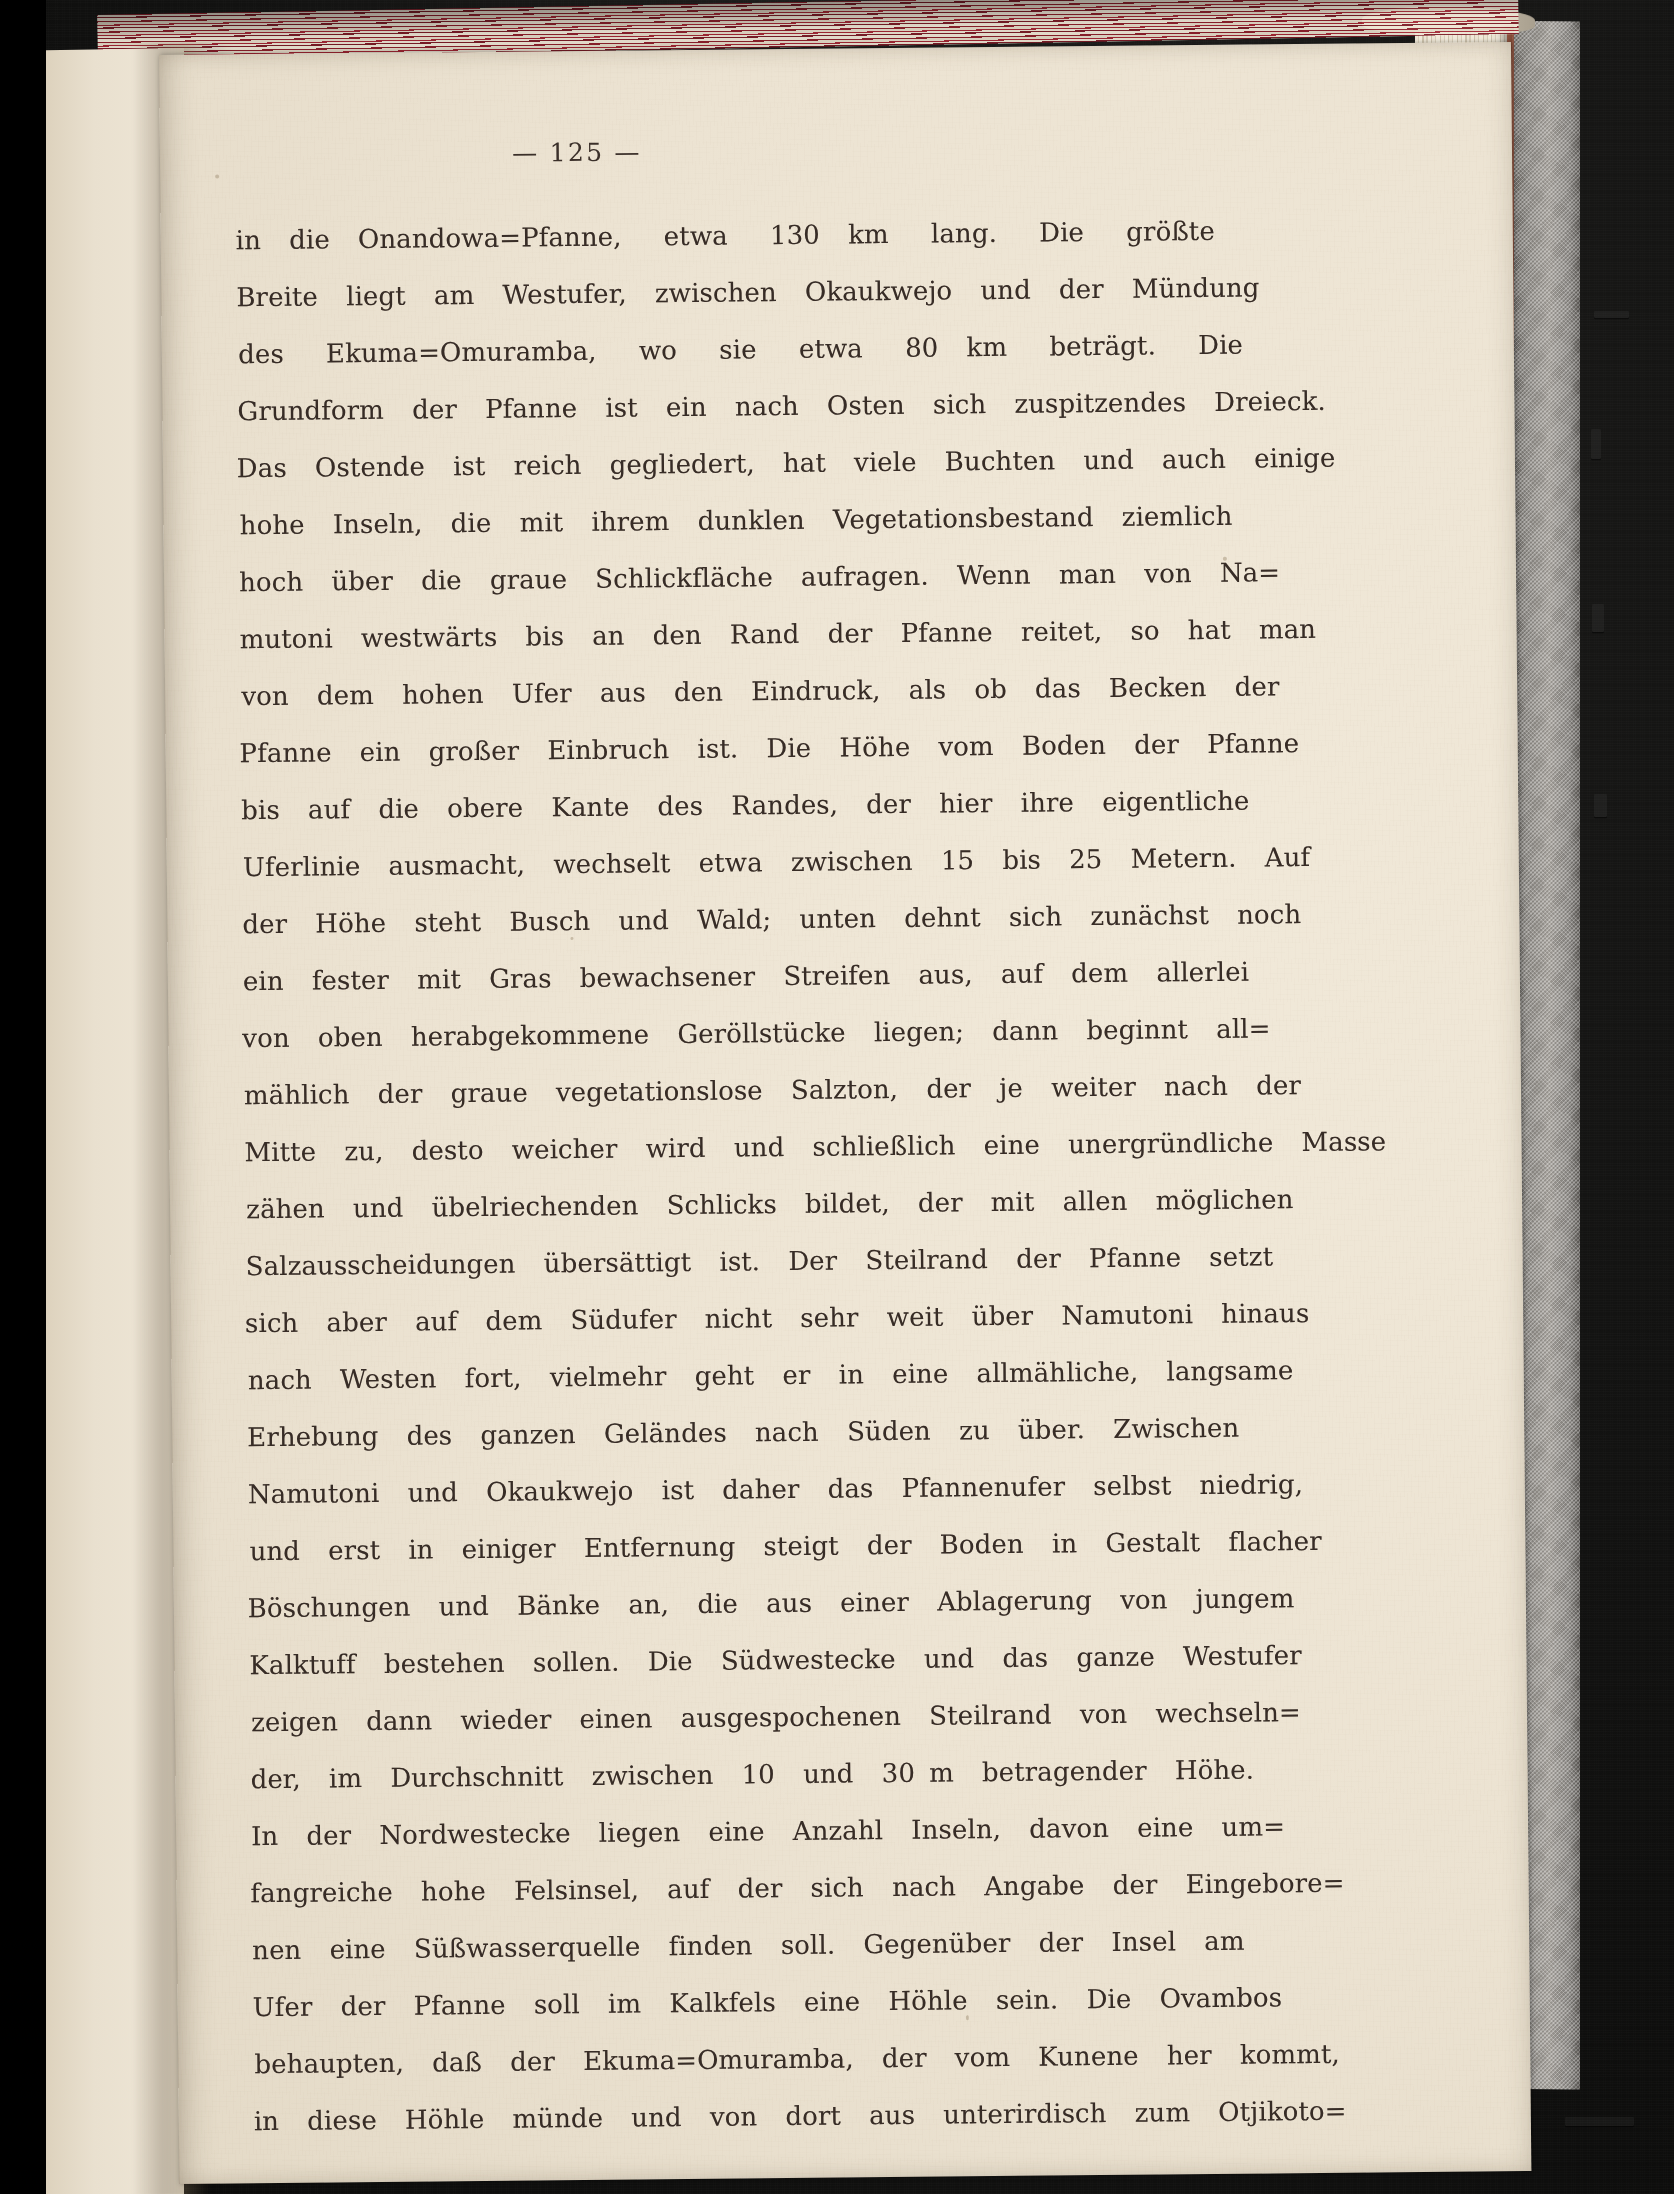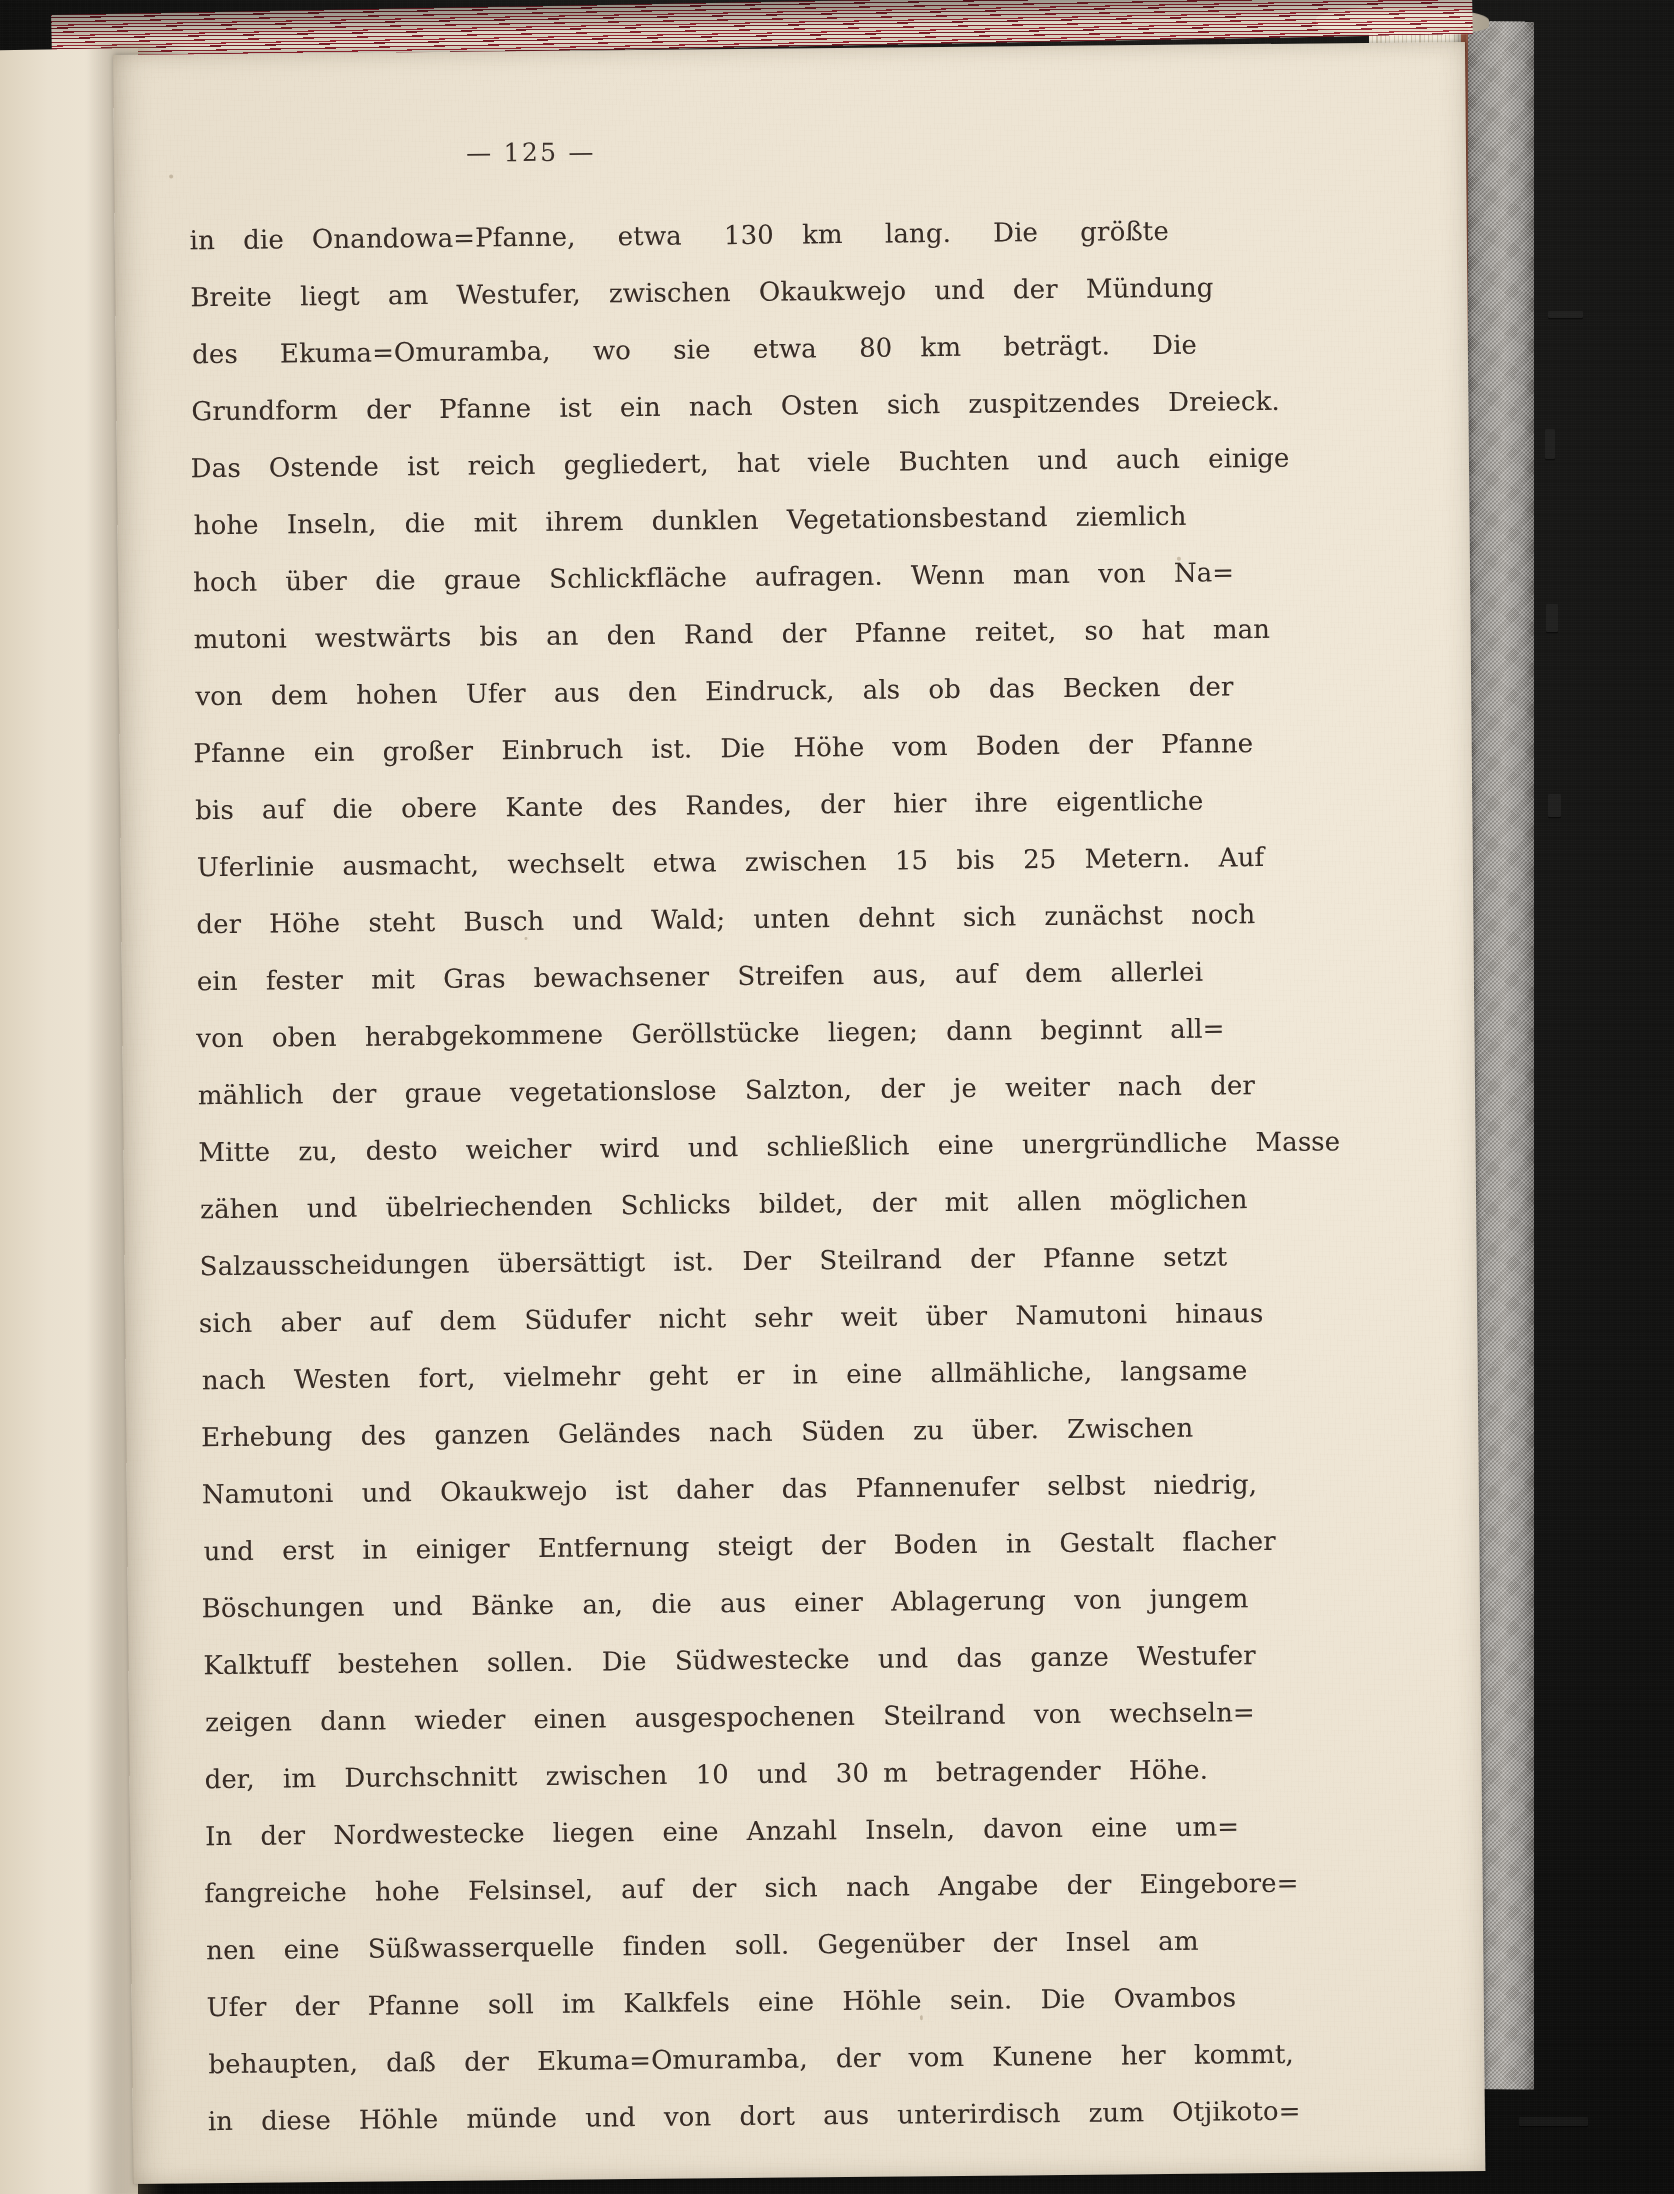--- a/index.html
+++ b/index.html
@@ -3,21 +3,21 @@
 <meta charset="utf-8">
 <style>
   html,body{margin:0;padding:0;background:#000;}
   body{width:1674px;height:2194px;overflow:hidden;
        font-family:"DejaVu Serif", serif;}
 
   
   #scan{position:absolute;inset:0;
         background:
           radial-gradient(ellipse at 60% 20%, #22211f 0%, #131312 55%, #0a0a09 100%);
-        overflow:hidden;}
+        overflow:hidden;margin-left:46px;}
   #scan .grain{position:absolute;inset:0;opacity:.55;
         background-image:
           repeating-linear-gradient(0deg,rgba(255,255,255,.022) 0 0.6px,transparent 0.6px 1.7px),
           repeating-linear-gradient(90deg,rgba(255,255,255,.02) 0 0.6px,transparent 0.6px 2.3px);}
   
   .emboss{position:absolute;background:rgba(255,255,255,.045);
           box-shadow:0 1.2px 0 rgba(0,0,0,.5);border-radius:1.2px;}
 
   
   #book{position:absolute;left:0;top:0;width:1519px;height:2194px;}

